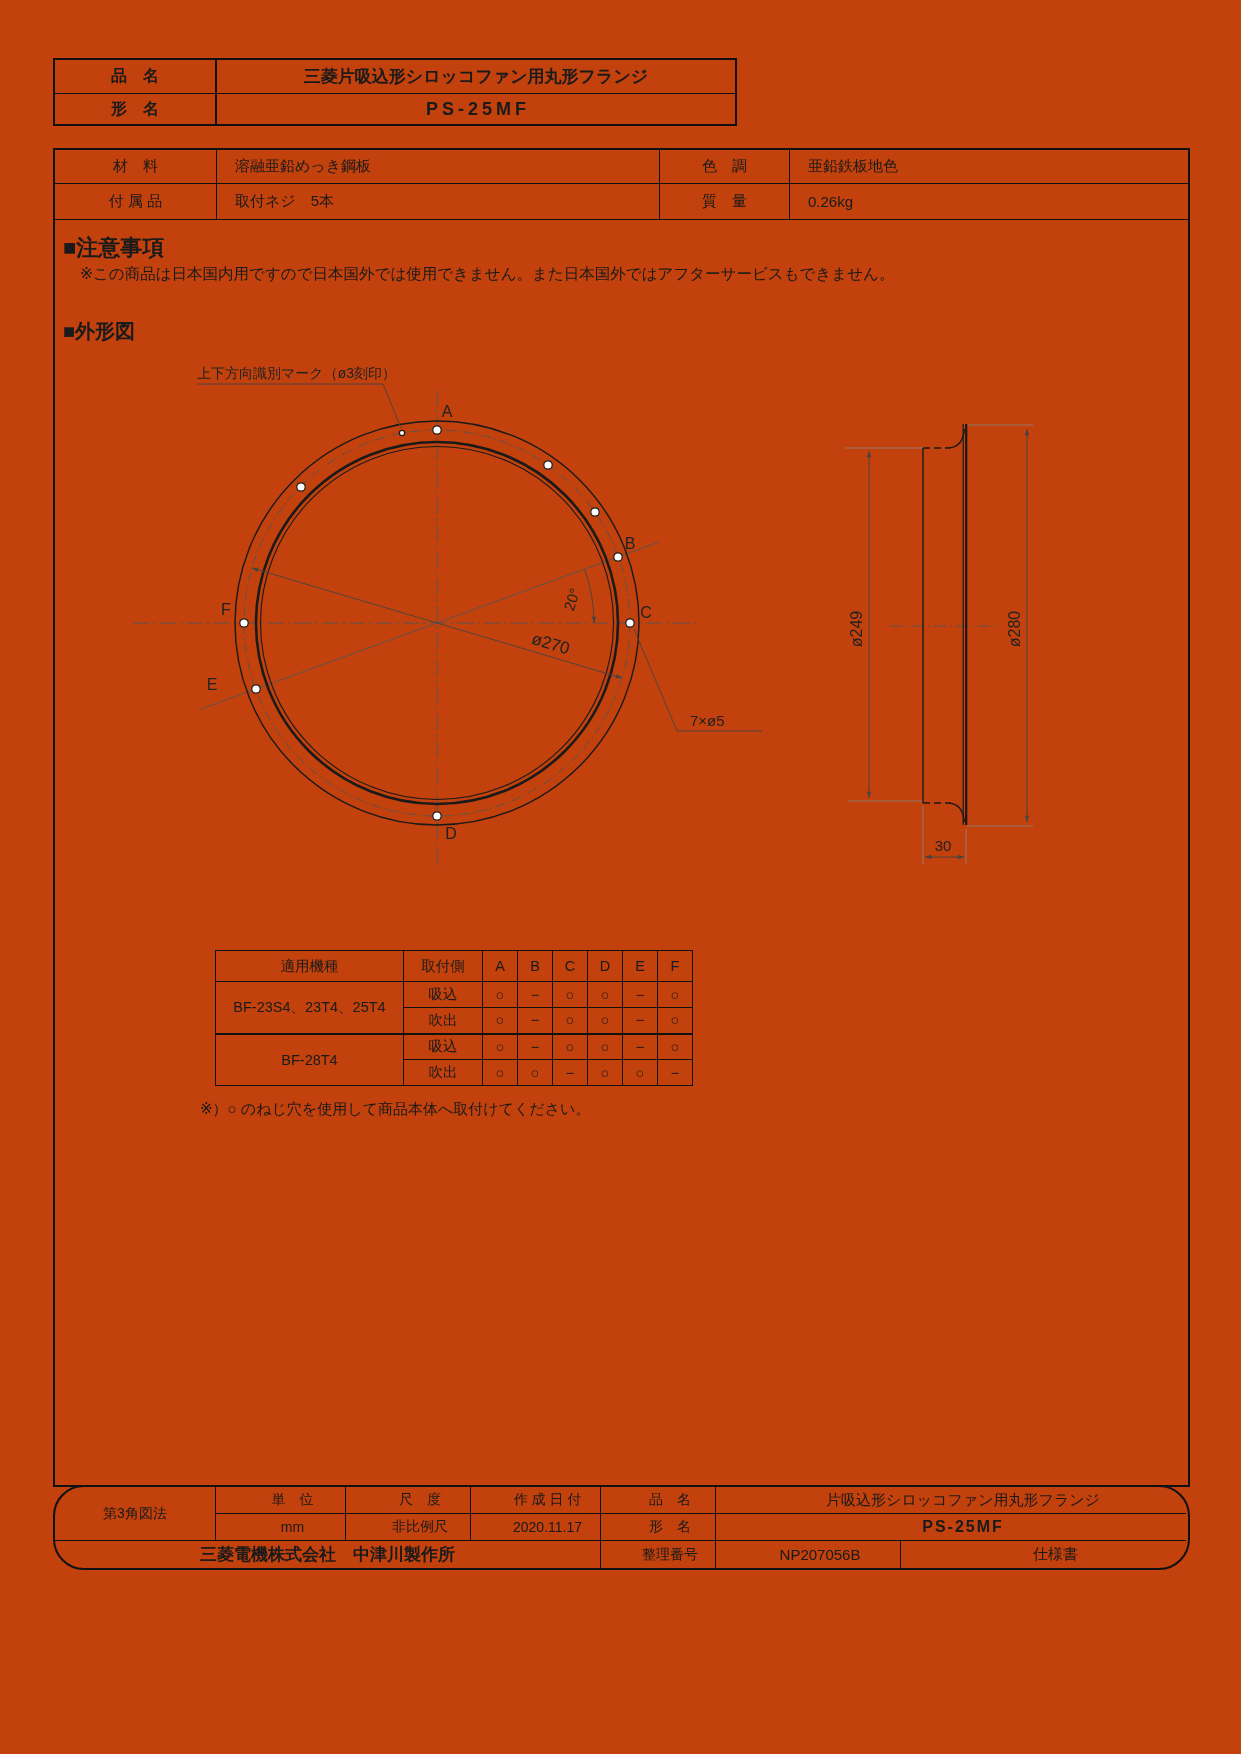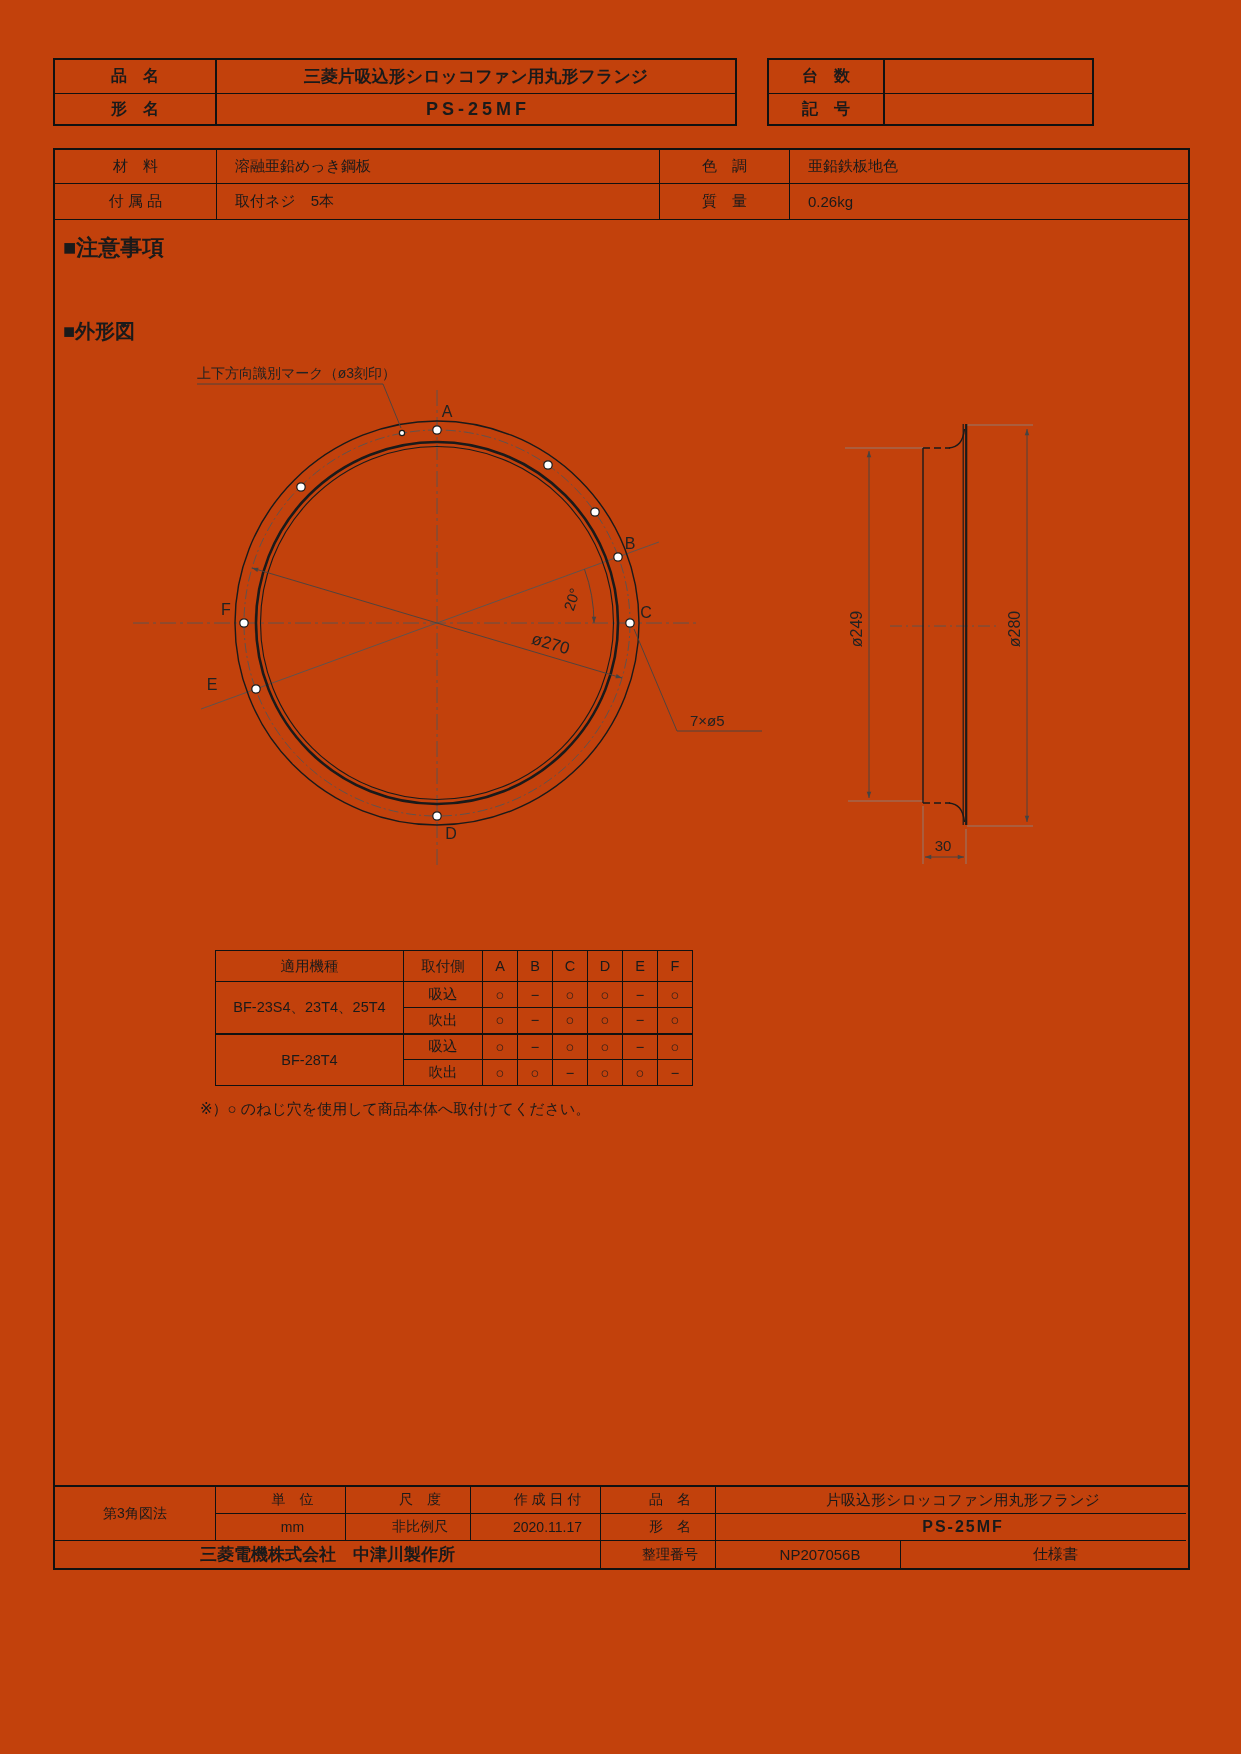--- a/index.html
+++ b/index.html
@@ -40,42 +40,37 @@
 
 <div class="page">
 
   <div class="abs hdr-table" style="left:53px;top:58px;width:684px;height:68px;grid-template-columns:162px 1fr;grid-template-rows:33px 1fr;">
     <div class="cell lbl">品　名</div>
     <div class="cell bold" style="font-size:17px;">三菱片吸込形シロッコファン用丸形フランジ</div>
     <div class="cell lbl rowline">形　名</div>
     <div class="cell bold rowline sp4" style="font-size:18px;">PS-25MF</div>
   </div>
 
-  <div class="abs hdr-table" style="left:767px;top:58px;width:327px;height:68px;grid-template-columns:116px 1fr;grid-template-rows:33px 1fr;">
-    <div class="cell lbl">台　数</div>
-    <div class="cell"></div>
-    <div class="cell lbl rowline">記　号</div>
-    <div class="cell rowline"></div>
-  </div>
 
   <div class="abs mainbox" style="left:53px;top:148px;width:1137px;height:1339px;">
 
     <div class="spec-grid">
       <div class="cell vr">材　料</div>
       <div class="cellL vr val">溶融亜鉛めっき鋼板</div>
       <div class="cell vr">色　調</div>
       <div class="cellL val">亜鉛鉄板地色</div>
       <div class="cell vr">付 属 品</div>
       <div class="cellL vr val">取付ネジ　5本</div>
       <div class="cell vr">質　量</div>
       <div class="cellL val">0.26kg</div>
     </div>
   </div>
 
   <div class="abs bold" style="left:63px;top:233px;font-size:22px;">■注意事項</div>
+  <div class="abs" style="left:80px;top:264px;font-size:15.5px;">※この商品は日本国内用ですので日本国外では使用できません。また日本国外ではアフターサービスもできません。</div>
 
   <div class="abs bold" style="left:63px;top:318px;font-size:20px;">■外形図</div>
 
   <svg class="abs" style="left:53px;top:330px;" width="1137" height="560" viewBox="53 330 1137 560">
     <defs>
       <marker id="ar" viewBox="0 0 10 10" refX="9.6" refY="5" markerWidth="13" markerHeight="7.2" orient="auto-start-reverse">
         <path d="M9.6,5 L0,1.6 L0,8.4 Z" fill="#444"></path>
       </marker>
     </defs>
 
@@ -225,21 +220,21 @@
       <td>−</td>
       <td>○</td>
       <td>○</td>
       <td>−</td>
     </tr>
   </tbody>
     </table>
 
   <div class="abs" style="left:200px;top:1100px;font-size:15px;">※）○ のねじ穴を使用して商品本体へ取付けてください。</div>
 
-  <div class="abs ftr" style="left:53px;top:1485px;width:1137px;height:85px;">
+  <div class="abs ftr" style="left:53px;top:1485px;width:1137px;height:85px;border-radius:31px;">
     <div class="fc" style="left:0;top:0;width:160px;height:53px;">第3角図法</div>
 
     <div class="fc bl" style="left:160px;top:0;width:130px;height:26px;">単　位</div>
     <div class="fc bl" style="left:290px;top:0;width:125px;height:26px;">尺　度</div>
     <div class="fc bl" style="left:415px;top:0;width:130px;height:26px;">作 成 日 付</div>
     <div class="fc bl" style="left:545px;top:0;width:115px;height:26px;">品　名</div>
     <div class="fc bl" style="left:660px;top:0;width:471px;height:26px;font-size:15px;">片吸込形シロッコファン用丸形フランジ</div>
 
     <div class="fc bl bt" style="left:160px;top:26px;width:130px;height:27px;">mm</div>
     <div class="fc bl bt" style="left:290px;top:26px;width:125px;height:27px;">非比例尺</div>

